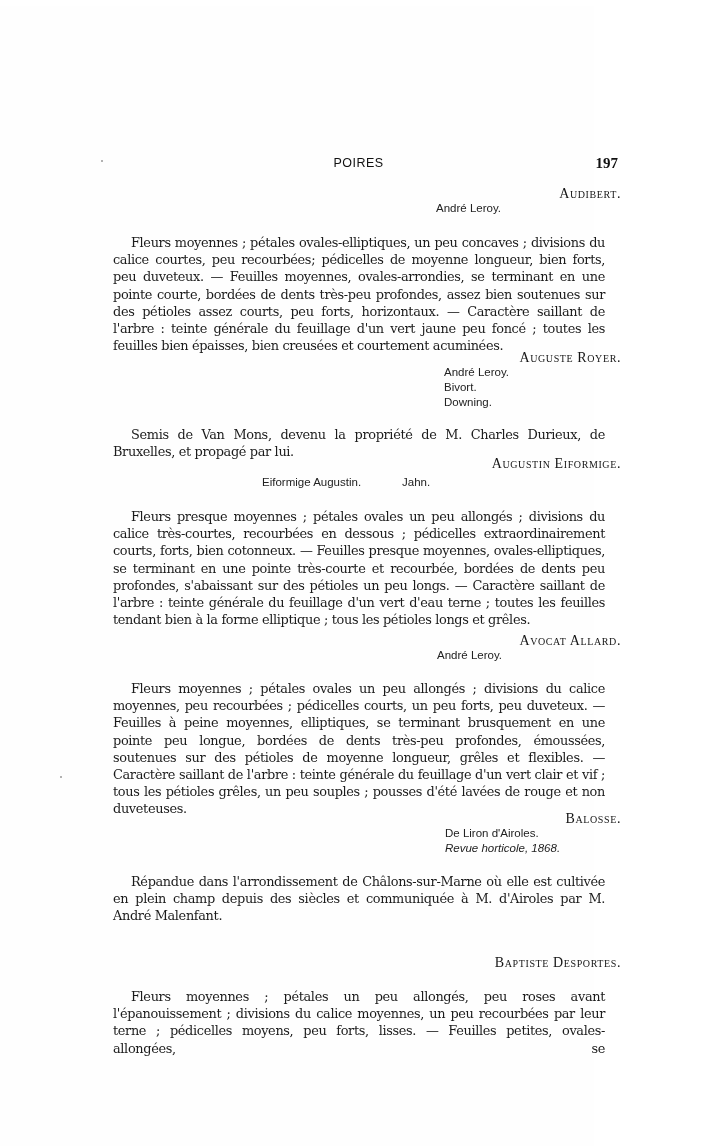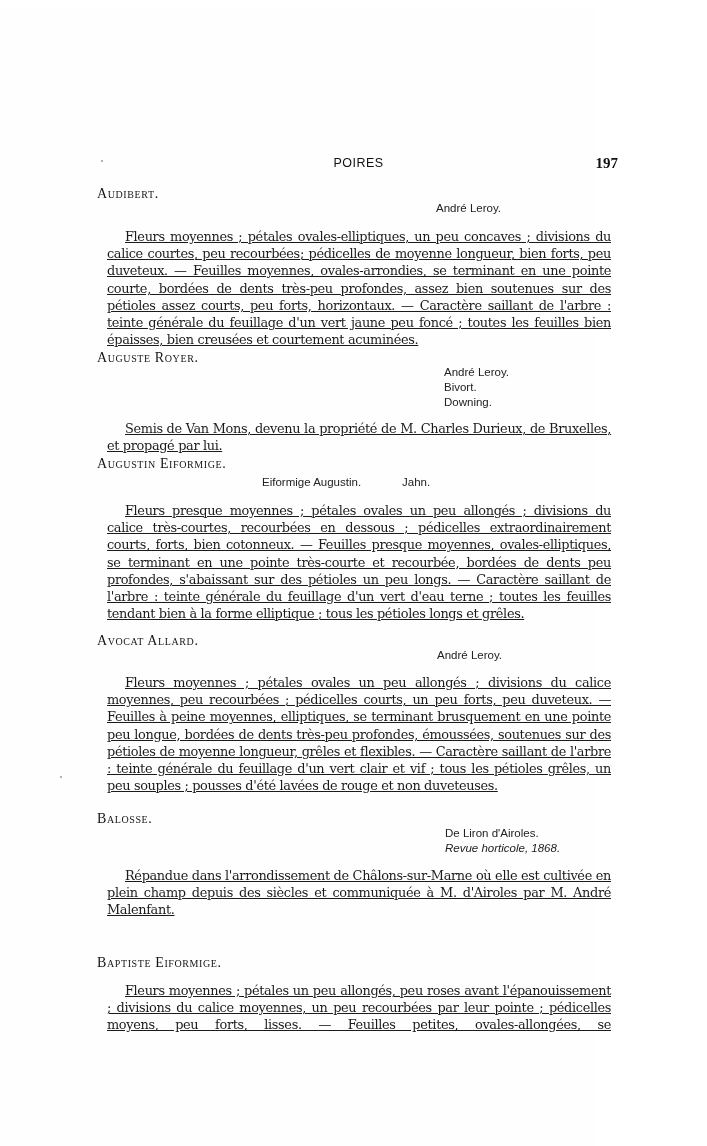--- a/index.html
+++ b/index.html
@@ -23,23 +23,23 @@
     position: absolute; right: 2px; top: -1px;
     font-family: "Liberation Serif", serif; font-weight: bold; font-size: 15px; color: #111;
   }
   .text-block {
     position: absolute; left: 97px; width: 524px;
     font-size: 12.9px; line-height: 17.2px; text-align: justify;
     font-family: "DejaVu Serif", serif;
     letter-spacing: -0.35px;
     color: #1b1b1b;
   }
-  .text-block p { margin: 10px; text-indent: 18px; text-decoration: underline; }
+  .text-block p { margin: 16px; text-indent: 18px; }
   .entry-title {
-    position: absolute; left: 97px; width: 524px; text-align: left;
+    position: absolute; left: 97px; width: 524px; text-align: right;
     font-family: "Liberation Serif", serif;
     font-variant: small-caps; font-size: 14px; letter-spacing: 0.6px; color: #151515;
   }
   .ref {
     position: absolute;
     font-family: Liberation Sans, sans-serif; font-size: 11.5px; color: #222;
     white-space: nowrap;
   }
   .ref.italic { font-style: italic; }
   .speck { position: absolute; width: 2px; height: 2px; background: #999; border-radius: 1px; }
@@ -81,20 +81,20 @@
     <p>Fleurs moyennes ; pétales ovales un peu allongés ; divisions du calice moyennes, peu recourbées ; pédicelles courts, un peu forts, peu duveteux. — Feuilles à peine moyennes, elliptiques, se terminant brusquement en une pointe peu longue, bordées de dents très-peu profondes, émoussées, soutenues sur des pétioles de moyenne longueur, grêles et flexibles. — Caractère saillant de l'arbre : teinte générale du feuillage d'un vert clair et vif ; tous les pétioles grêles, un peu souples ; pousses d'été lavées de rouge et non duveteuses.</p>
   </div>
 
   <div class="entry-title" style="top:805px;">Balosse.</div>
   <div class="ref" style="top:821px; left:445px;">De Liron d'Airoles.</div>
   <div class="ref italic" style="top:836px; left:445px;">Revue horticole, 1868.</div>
   <div class="text-block" style="top:851px;">
     <p>Répandue dans l'arrondissement de Châlons-sur-Marne où elle est cultivée en plein champ depuis des siècles et communiquée à M. d'Airoles par M. André Malenfant.</p>
   </div>
 
-  <div class="entry-title" style="top:949px;">Baptiste Eiformige.</div>
+  <div class="entry-title" style="top:949px;">Baptiste Desportes.</div>
   <div class="text-block" style="top:966px;">
-    <p style="text-align-last: justify;">Fleurs moyennes ; pétales un peu allongés, peu roses avant l'épanouissement ; divisions du calice moyennes, un peu recourbées par leur pointe ; pédicelles moyens, peu forts, lisses. — Feuilles petites, ovales-allongées, se</p>
+    <p style="text-align-last: justify;">Fleurs moyennes ; pétales un peu allongés, peu roses avant l'épanouissement ; divisions du calice moyennes, un peu recourbées par leur terne ; pédicelles moyens, peu forts, lisses. — Feuilles petites, ovales-allongées, se</p>
   </div>
 
   <span class="speck" style="left:101px; top:154px;"></span>
   <span class="speck" style="left:60px; top:770px;"></span>
 </div>
 
 </body></html>

